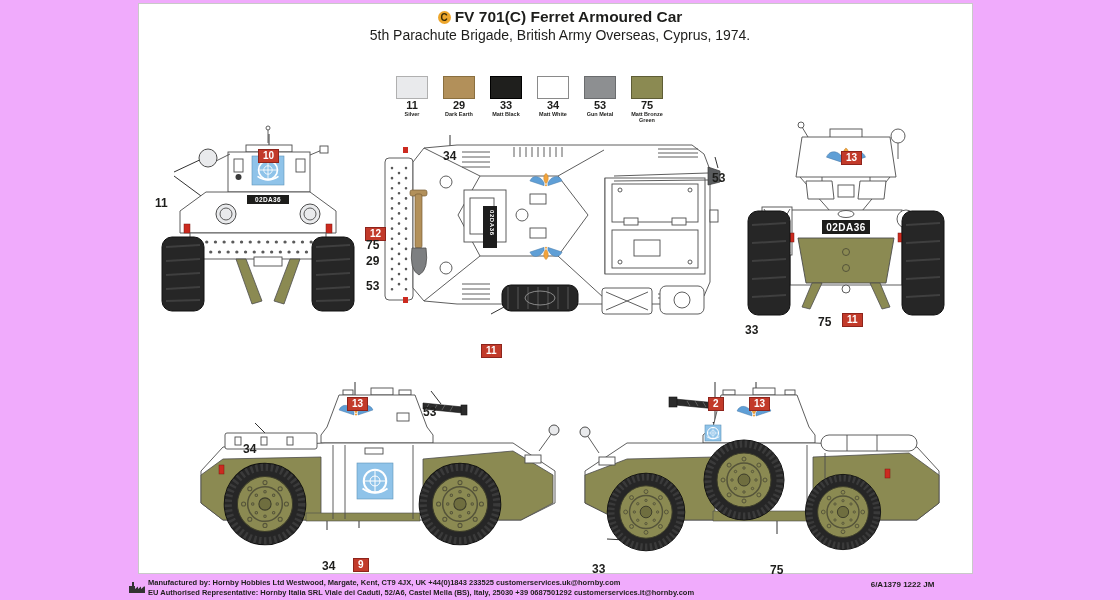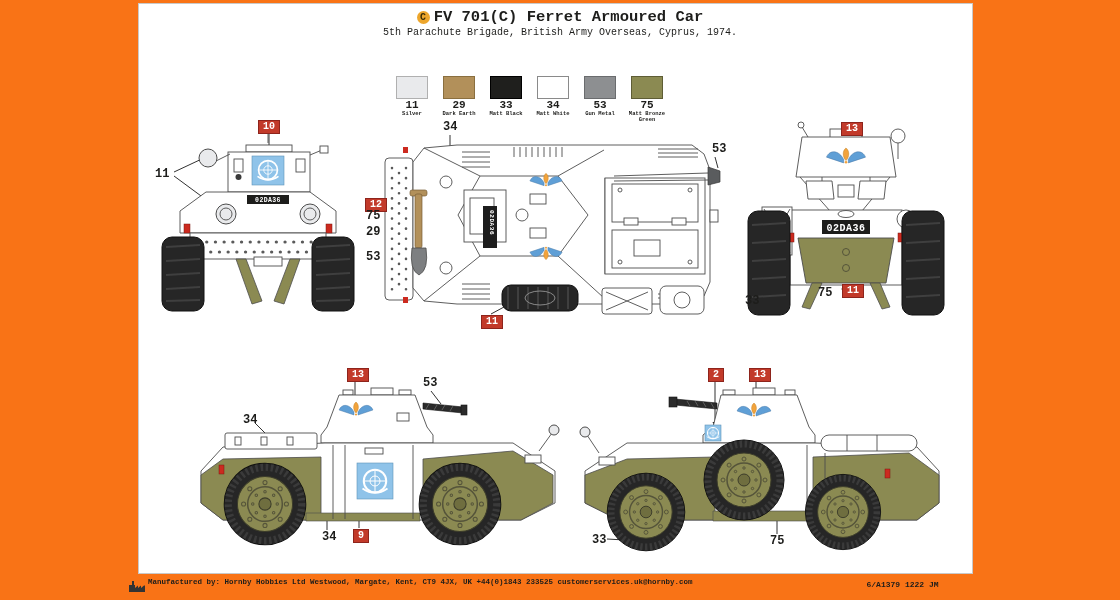--- a/index.html
+++ b/index.html
@@ -1,37 +1,37 @@
 <!DOCTYPE html>
 <html><head>
 <meta charset="utf-8">
 <style>
   html,body{margin:0;padding:0;background:#ffffff;}
-  .sheet{position:relative;width:1120px;height:600px;background:#f97316;overflow:hidden;
-         font-family:Liberation Mono, monospace;color:#1d1d1b;}
+  .sheet{position:relative;width:1120px;height:600px;background:#f0abfc;overflow:hidden;
+         font-family:Liberation Sans, sans-serif;color:#1d1d1b;}
   .page-border{position:absolute;left:138px;top:3px;width:833px;height:569px;
                border:1px solid #c9c9c9;background:#fff;}
   
   .header{position:absolute;left:0;top:8px;width:1120px;text-align:center;}
   .title-line{font-size:15.5px;font-weight:bold;color:#1d1d1b;}
   .copy-c{display:inline-block;width:13px;height:13px;line-height:13px;border-radius:50%;
           background:#eda62c;color:#3a2c05;font-size:10px;font-weight:bold;text-align:center;
           vertical-align:1px;margin-right:4px;}
-  .subtitle{font-size:10px;color:#1d1d1b;margin-top:1px;}
+  .subtitle{font-size:14px;color:#1d1d1b;margin-top:1px;}
   
   .legend{position:absolute;left:390px;top:76px;height:46px;}
   .chip{position:absolute;top:0;width:44px;text-align:center;}
   .chip .sw{display:block;width:30px;height:21px;margin:0 auto;border:1px solid #9a9a9a;}
   .chip .num{display:block;font-size:11px;font-weight:bold;margin-top:1px;line-height:11px;}
   .chip .nm{display:block;font-size:5.5px;font-weight:bold;line-height:6px;color:#1d1d1b;}
   
   .view{position:absolute;}
   .view svg{position:absolute;left:0;top:0;}
   
-  .co{position:absolute;font-weight:bold;z-index:5;}
+  .co{position:absolute;font-weight:bold;z-index:5;margin-top:29px;}
   .co.red{background:#c23a2a;border:1px solid #8e241c;color:#fff;font-size:10px;
           line-height:12px;padding:0 4px;}
   .co.plain{color:#1d1d1b;font-size:12px;line-height:12px;}
   
   .footer{position:absolute;left:128px;top:578px;width:700px;}
   .factory{position:absolute;left:0;top:2px;}
   .flines{margin-left:20px;font-size:7.5px;font-weight:bold;line-height:9.5px;color:#1d1d1b;}
   .pcode{position:absolute;left:830px;top:580px;width:145px;text-align:center;
          font-size:8px;font-weight:bold;color:#1d1d1b;}
   
@@ -464,16 +464,17 @@
   </div>
 
   <div class="footer">
     <span class="factory">
       <svg width="18" height="13" viewBox="0 0 18 13">
         <path d="M1,12 L1,5 L4,5 L4,1 L6,1 L6,5 L7,5 L7,8 L10,5.5 L10,8 L13,5.5 L13,8 L16,5.5 L17,5.5 L17,12 Z" fill="#333333"></path>
       </svg>
     </span>
     <div class="flines">
       <div>Manufactured by: Hornby Hobbies Ltd Westwood, Margate, Kent, CT9 4JX, UK +44(0)1843 233525 customerservices.uk@hornby.com</div>
+      <div>EU Authorised Representative: Hornby Italia SRL Viale dei Caduti, 52/A6, Castel Mella (BS), Italy, 25030 +39 0687501292 customerservices.it@hornby.com</div>
     </div>
   </div>
   <div class="pcode">6/A1379 1222 JM</div>
 </div>
 
 </body></html>

